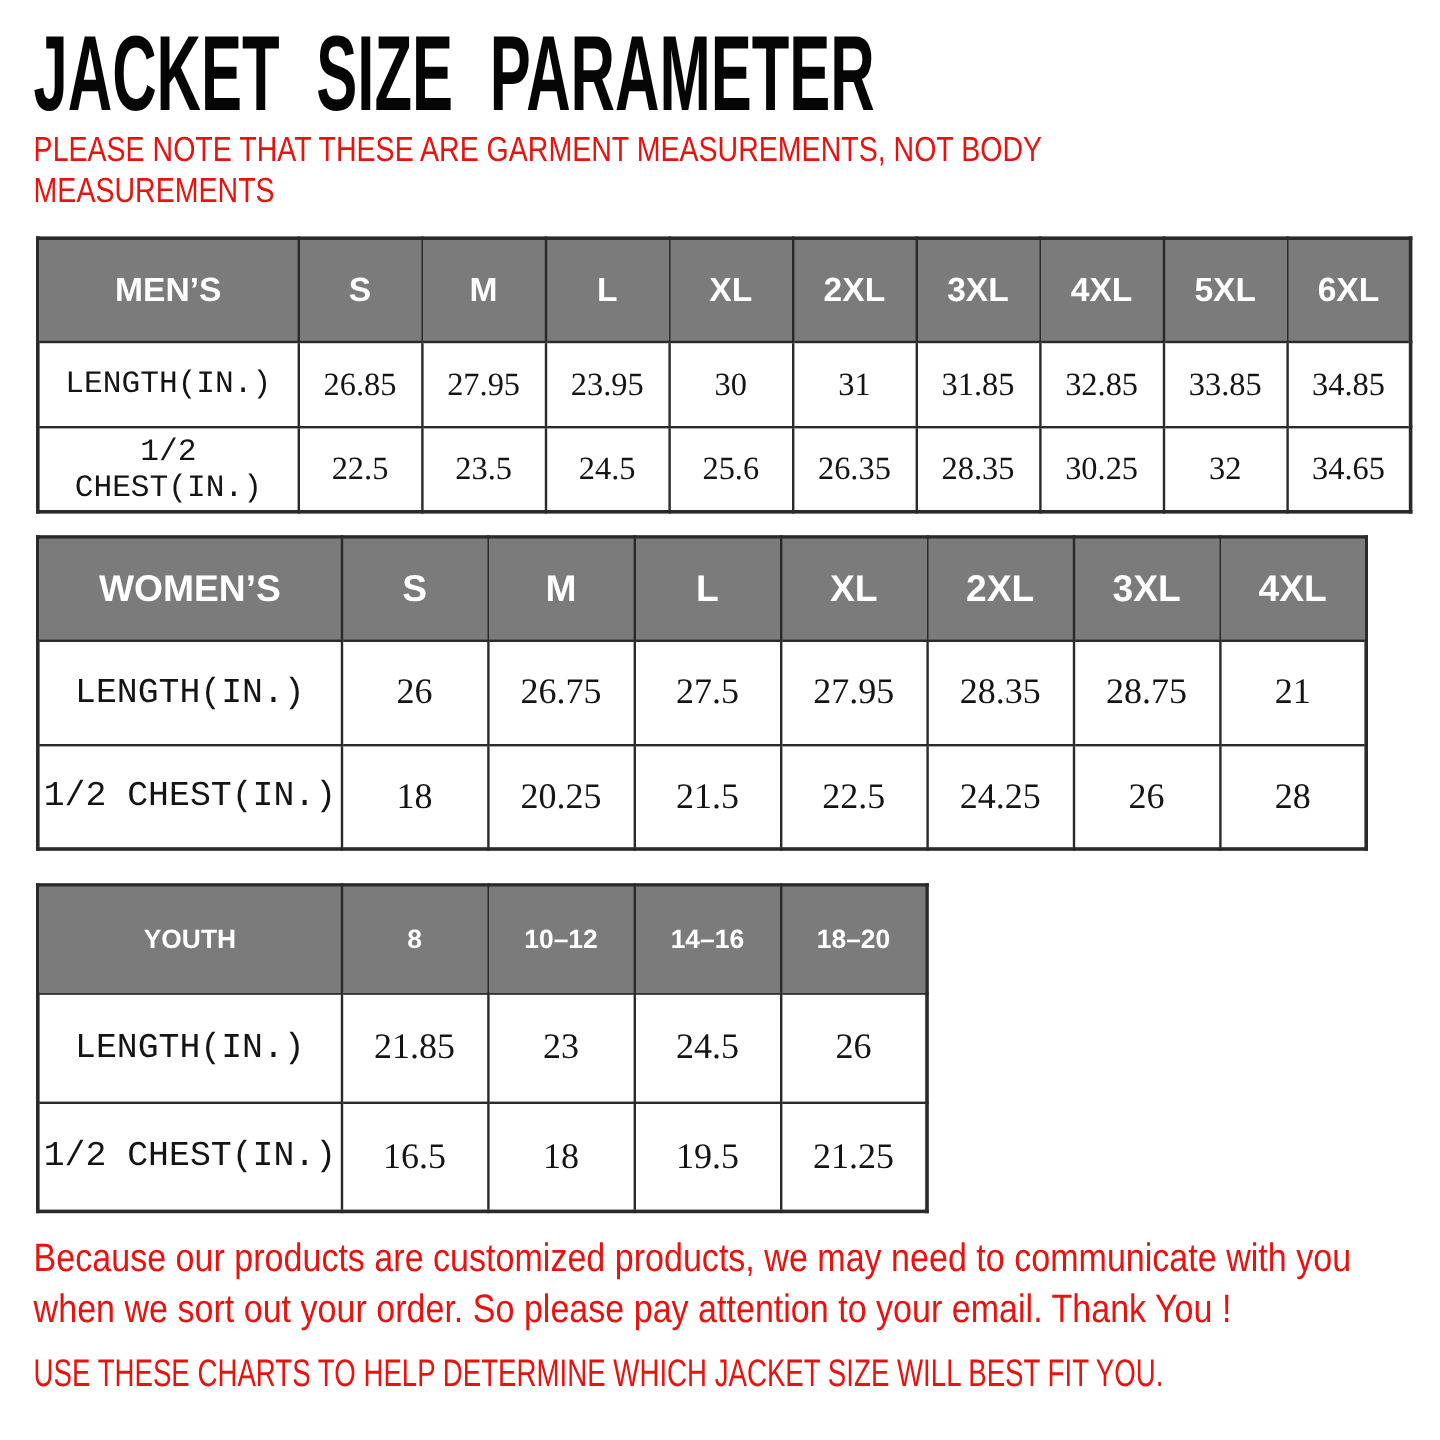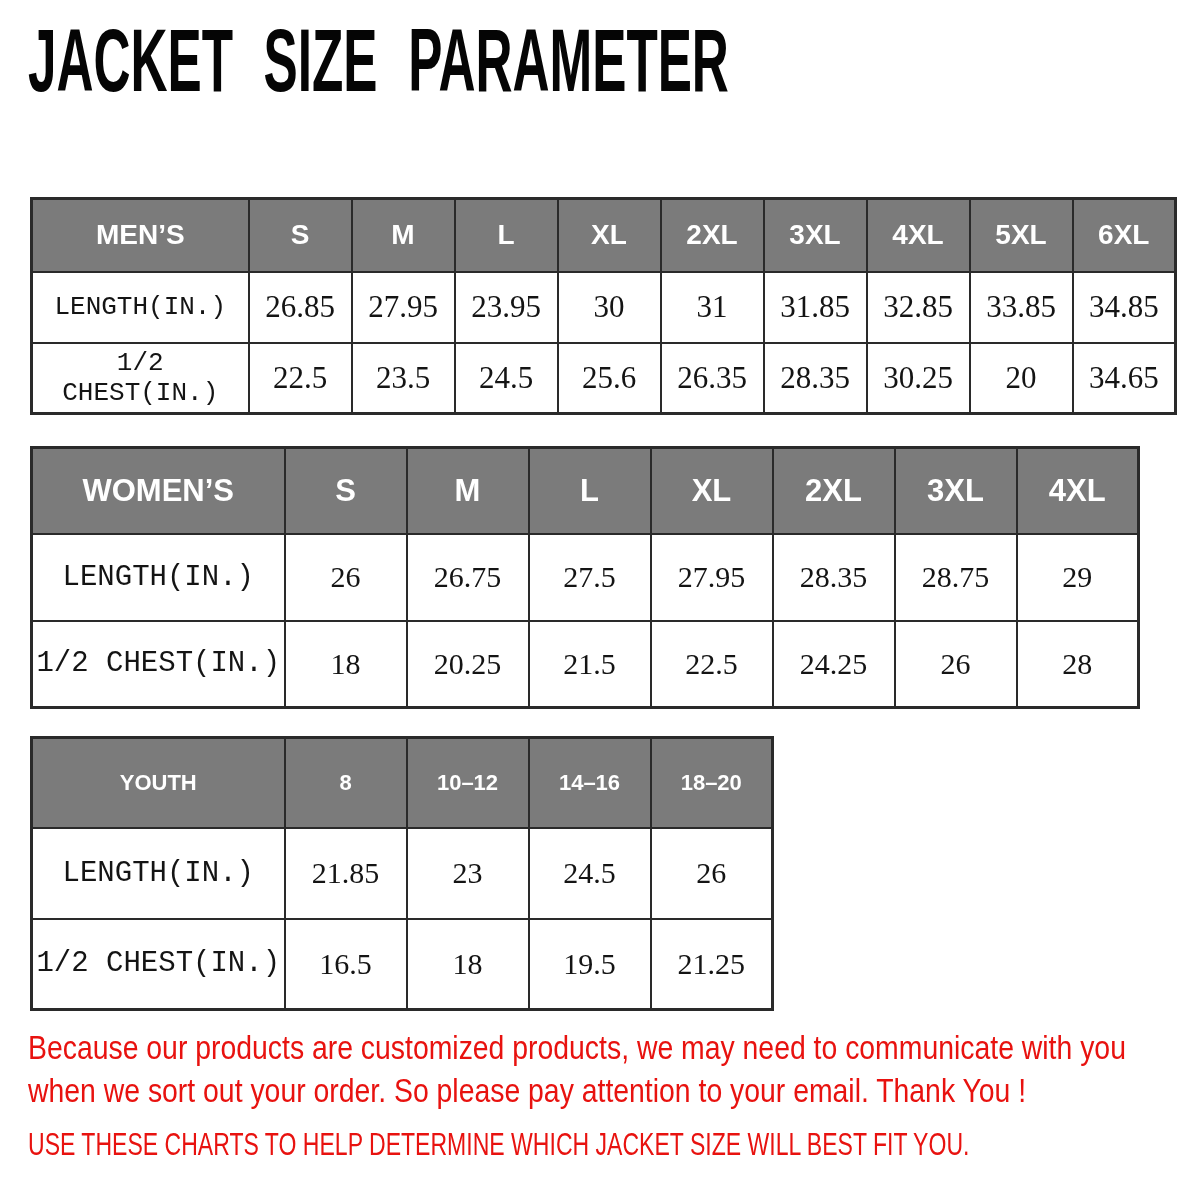--- a/index.html
+++ b/index.html
@@ -31,25 +31,25 @@
     padding:0; overflow:hidden;
   }
   .size-table thead th { background:#7b7b7b; color:#ffffff; font-weight:bold; }
   .rowlabel { font-family:Liberation Mono, monospace; color:#141414; }
   .val { font-family:"Liberation Serif", serif; color:#141414; }
 
   
   .t-men { top:197px; width:1144px; }
   .t-men .c-label { width:217px; }
   .t-men .c-size  { width:103px; }
-  .t-men thead tr { height:73px; }
+  .t-men thead tr { height:86px; }
   .t-men tbody tr { height:71px; }
   .t-men thead th { font-size:28px; }
   .t-men .rowlabel { font-size:26px; }
-  .t-men .val { font-size:31px; }
+  .t-men .val { font-size:27px; }
 
   
   .t-women { top:446px; width:1107px;padding-left:20px; }
   .t-women .c-label { width:253px; }
   .t-women .c-size  { width:122px; }
   .t-women thead tr { height:86px; }
   .t-women tbody tr { height:87px; }
   .t-women thead th { font-size:31px; }
   .t-women .rowlabel { font-size:29px; }
   .t-women .val { font-size:30px; }
@@ -78,20 +78,24 @@
 
   :root { --red:#e8120f; }
 </style>
 </head>
 <body>
 
 <div id="canvas">
 
   <div class="page-title">JACKET SIZE PARAMETER</div>
 
+  <div class="note-block">
+    <div class="cond-line">PLEASE NOTE THAT THESE ARE GARMENT MEASUREMENTS, NOT BODY</div>
+    <div class="cond-line">MEASUREMENTS</div>
+  </div>
 
   <table class="size-table t-men">
     <colgroup>
       <col class="c-label">
         <col class="c-size">
         <col class="c-size">
         <col class="c-size">
         <col class="c-size">
       <col class="c-size">
         <col class="c-size">
@@ -128,21 +132,21 @@
       </tr>
       <tr>
         <td class="rowlabel">1/2 CHEST(IN.)</td>
         <td class="val">22.5</td>
         <td class="val">23.5</td>
         <td class="val">24.5</td>
         <td class="val">25.6</td>
         <td class="val">26.35</td>
         <td class="val">28.35</td>
         <td class="val">30.25</td>
-        <td class="val">20</td>
+        <td class="val">32</td>
         <td class="val">34.65</td>
       </tr>
     </tbody>
   </table>
 
   <table class="size-table t-women">
     <colgroup>
       <col class="c-label">
         <col class="c-size">
         <col class="c-size">
@@ -166,21 +170,21 @@
     </thead>
     <tbody>
       <tr>
         <td class="rowlabel">LENGTH(IN.)</td>
         <td class="val">26</td>
         <td class="val">26.75</td>
         <td class="val">27.5</td>
         <td class="val">27.95</td>
         <td class="val">28.35</td>
         <td class="val">28.75</td>
-        <td class="val">29</td>
+        <td class="val">21</td>
       </tr>
       <tr>
         <td class="rowlabel">1/2 CHEST(IN.)</td>
         <td class="val">18</td>
         <td class="val">20.25</td>
         <td class="val">21.5</td>
         <td class="val">22.5</td>
         <td class="val">24.25</td>
         <td class="val">26</td>
         <td class="val">28</td>

